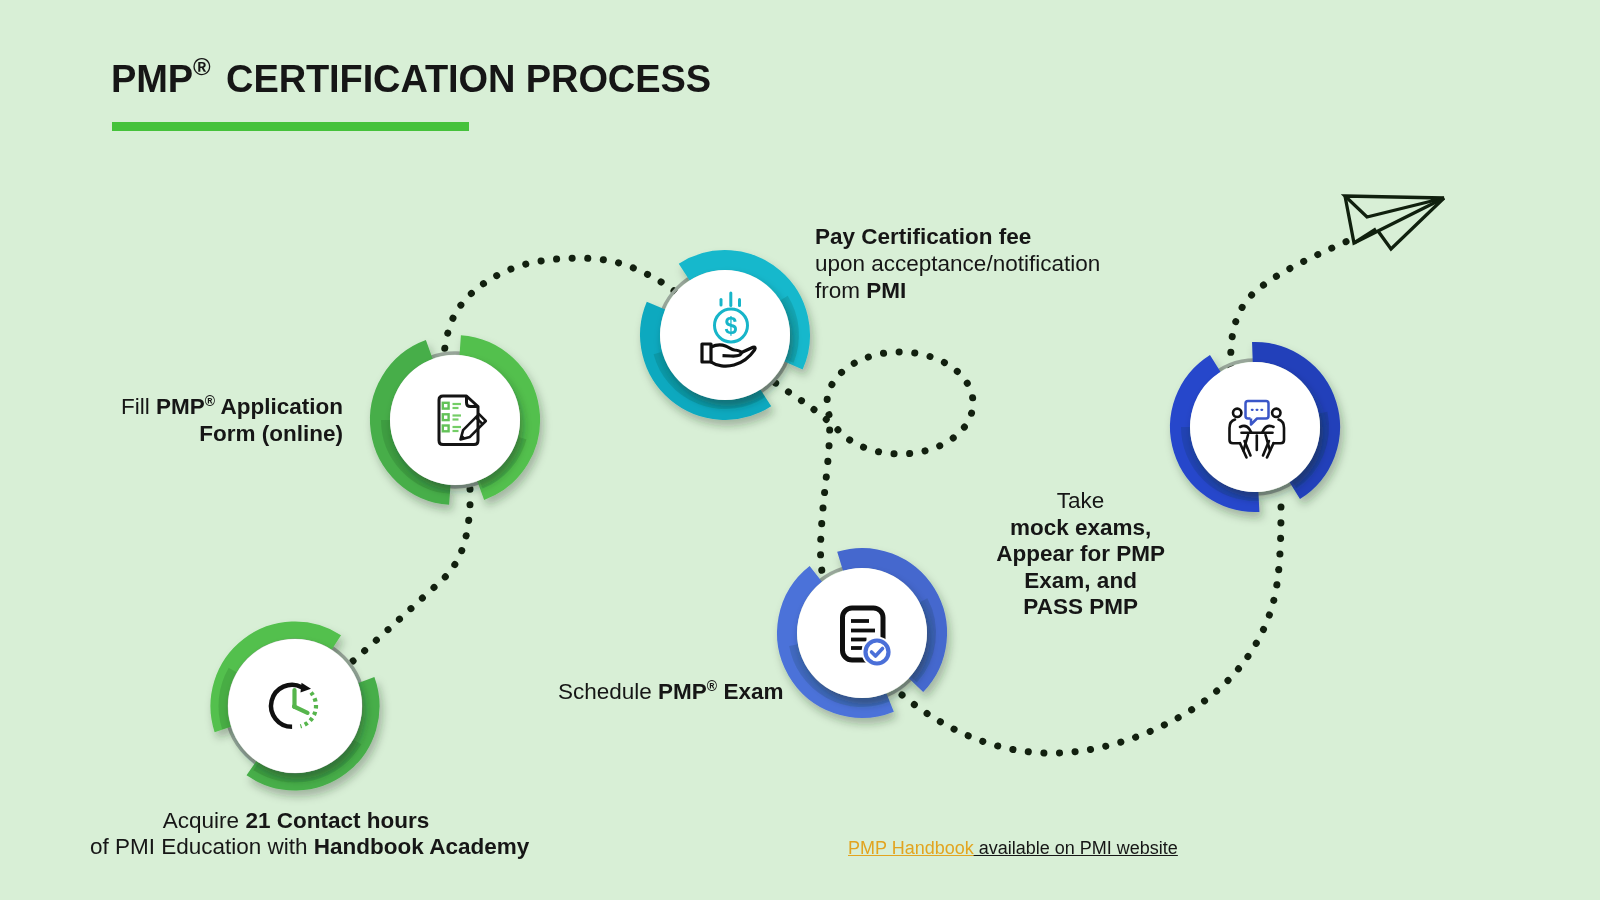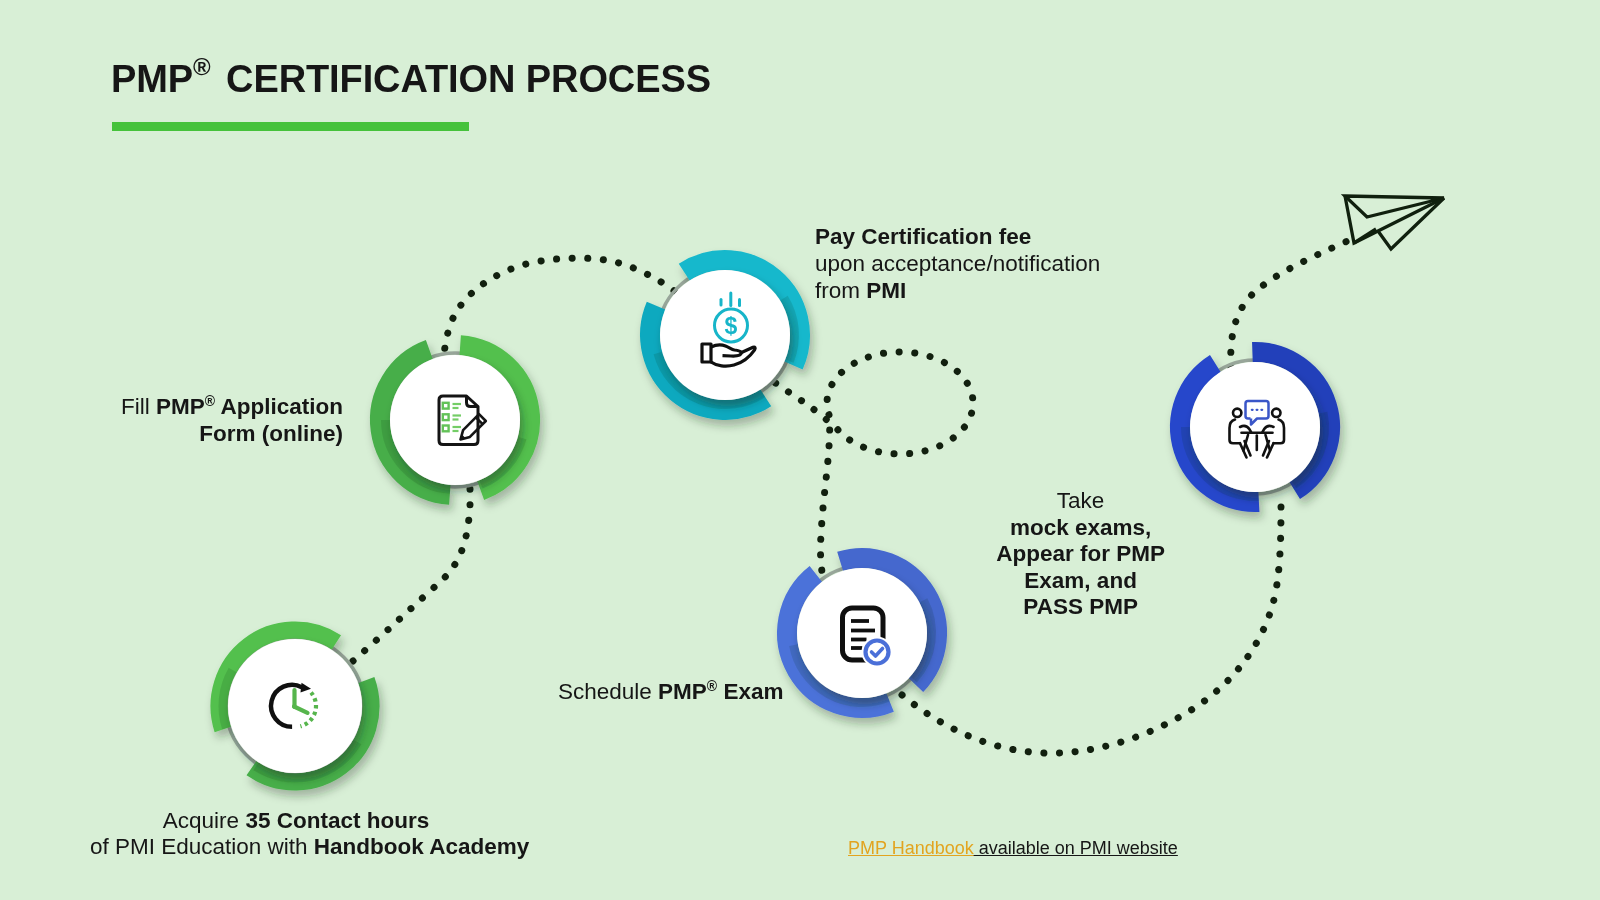--- a/index.html
+++ b/index.html
@@ -150,16 +150,16 @@
 <path d="M1345,196 L1444,198 L1367,217 Z"></path>
 <path d="M1345,196 L1354,243 L1444,198"></path>
 <path d="M1354,243 L1376,229"></path>
 <path d="M1378,231 L1391,249 L1444,198"></path>
 </g>
 </svg>
 <div class="t" style="right:1257px;top:393px;text-align:right;">Fill <b>PMP<sup>®</sup> Application<br>Form (online)</b></div>
 <div class="t" style="left:815px;top:223px;"><b>Pay Certification fee</b><br>upon acceptance/notification<br>from <b>PMI</b></div>
 <div class="t" style="right:435px;top:472px;text-align:center;line-height:26.5px;margin-top:16px;">Take<br><b>mock exams,<br>Appear for PMP<br>Exam, and<br>PASS PMP</b></div>
 <div class="t" style="left:558px;top:678px;">Schedule <b>PMP<sup>®</sup> Exam</b></div>
-<div class="t" style="left:90px;top:808px;width:412px;text-align:center;line-height:26px;">Acquire <b>35 Contact hours</b><br>of PMI Education with <b>Handbook Academy</b></div>
+<div class="t" style="left:90px;top:808px;width:412px;text-align:center;line-height:26px;">Acquire <b>21 Contact hours</b><br>of PMI Education with <b>Handbook Academy</b></div>
 <div class="t" style="left:848px;top:835px;font-size:18px;text-decoration:underline;"><span class="link">PMP Handbook</span> available on PMI website</div>
 <div class="title">PMP<sup>®</sup> CERTIFICATION PROCESS</div>
 <div class="bar"></div>
 </div>
 </body></html>

